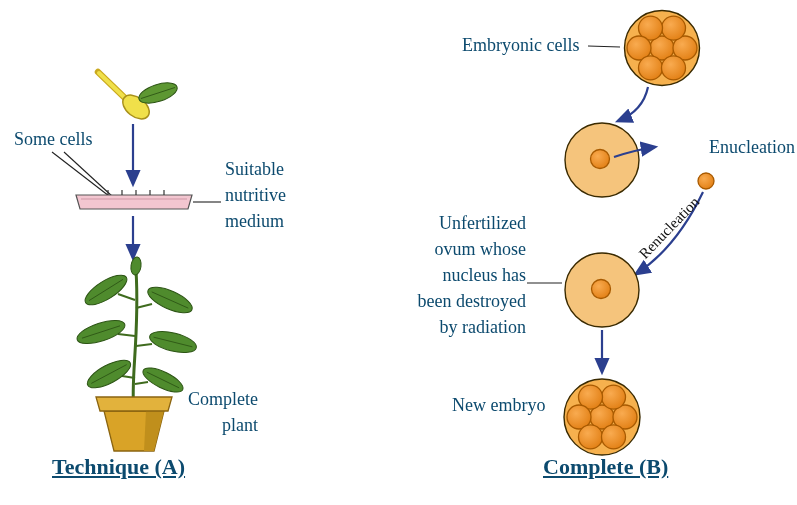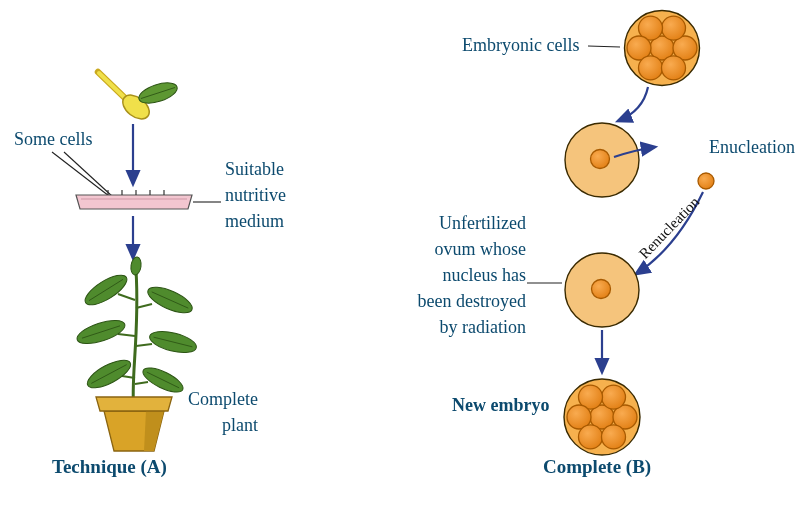--- a/index.html
+++ b/index.html
@@ -1,21 +1,21 @@
 <!DOCTYPE html>
 <html><head>
 <meta charset="utf-8">
 <style>
   html,body{margin:0;padding:0;background:#ffffff;}
   #stage{position:relative;width:797px;height:505px;background:#ffffff;overflow:hidden;
          font-family:"Liberation Serif", "DejaVu Serif", serif;color:#111;}
   #diagram-svg{position:absolute;left:0;top:0;}
   .label{position:absolute;font-size:18px;line-height:26px;white-space:pre-line;color:#0c4a6e;}
   .center{text-align:right;}
-  .title{font-weight:bold;font-size:19px;}
+  .title{font-weight:bold;font-size:22px;text-decoration:underline;}
   .renucleation{position:absolute;left:642px;top:248px;font-size:15px;color:#111;
                 transform:rotate(-46deg);transform-origin:0 50%;white-space:nowrap;}
 </style>
 </head>
 <body>
 
 <div id="stage">
 
   <svg id="diagram-svg" width="797" height="505" viewBox="0 0 797 505">
     <defs>
@@ -159,17 +159,17 @@
   <div class="label" style="left:661px;top:134px;margin-left:48px;">Enucleation</div>
 
   <div class="renucleation">Renucleation</div>
 
   <div class="label center" style="left:396px;top:210px;width:130px;">Unfertilized
 ovum whose
 nucleus has
 been destroyed
 by radiation</div>
 
-  <div class="label" style="left:452px;top:392px;font-weight:bold;">New embryo</div>
+  <div class="label" style="left:452px;top:392px;">New embryo</div>
 
   <div class="label title" style="left:543px;top:454px;">Complete (B)</div>
 
 </div>
 
 </body></html>

